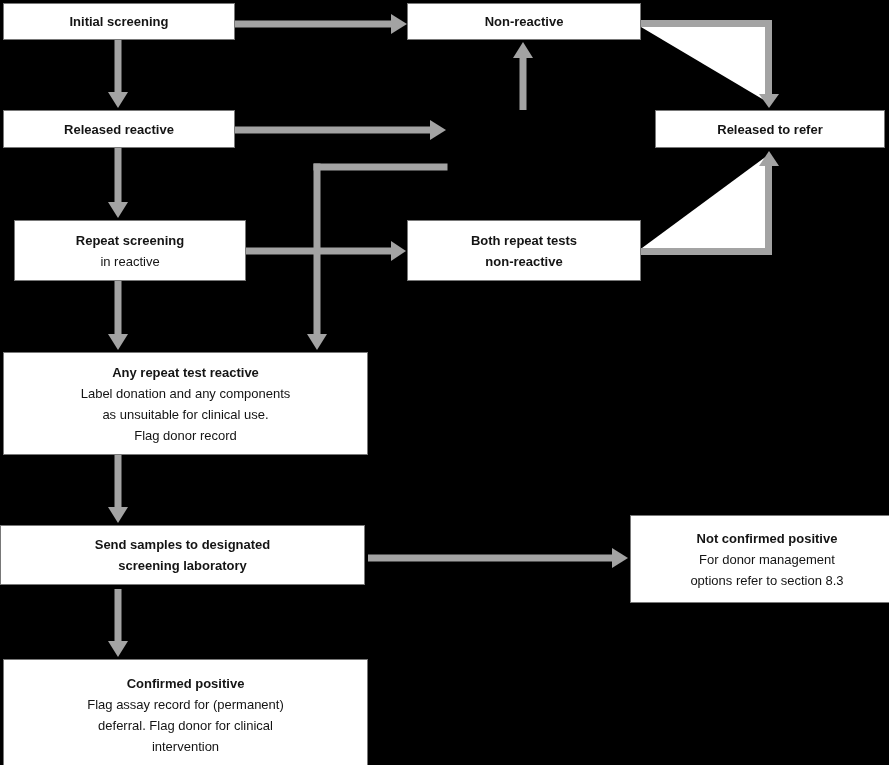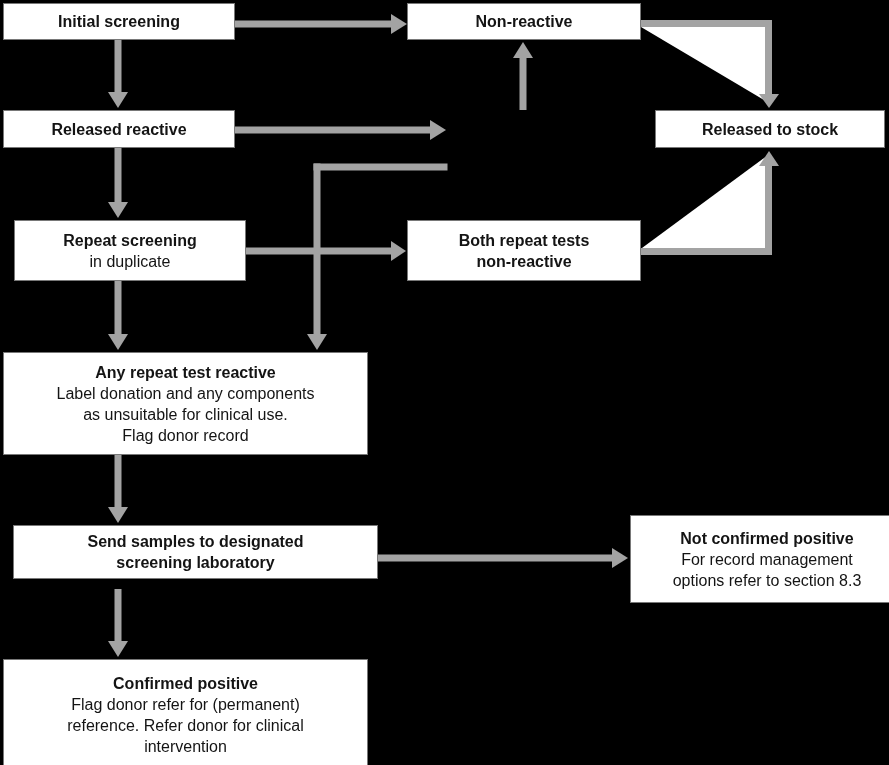--- a/index.html
+++ b/index.html
@@ -25,21 +25,21 @@
     background:var(--box_fill);
     border:1px solid var(--box_border);
     box-sizing:border-box;
     color:var(--text_color);
     display:flex;
     flex-direction:column;
     align-items:center;
     justify-content:center;
     text-align:center;
     z-index:2;
-    font-size:16px;
+    font-size:13px;
     line-height:21px;
   }
   .node .b{font-weight:bold;}
   .node .r{font-weight:normal;}
   .conn{fill:var(--arrow_color);}
   .tri{fill:var(--box_fill);}
 </style>
 </head>
 <body>
 
@@ -125,51 +125,51 @@
   <div class="node" style="left:407px;top:3px;width:234px;height:37px">
     <div class="b">Non-reactive</div>
   </div>
 
   <div class="node" style="left:3px;top:110px;width:232px;height:38px">
     <div class="b">Released reactive</div>
   </div>
 
 
   <div class="node" style="left:655px;top:110px;width:230px;height:38px">
-    <div class="b">Released to stock</div>
+    <div class="b">Released to refer</div>
   </div>
 
   <div class="node" style="left:14px;top:220px;width:232px;height:61px">
     <div class="b">Repeat screening</div>
-    <div class="r">in duplicate</div>
+    <div class="r">in reactive</div>
   </div>
 
   <div class="node" style="left:407px;top:220px;width:234px;height:61px">
     <div class="b">Both repeat tests</div>
     <div class="b">non-reactive</div>
   </div>
 
   <div class="node" style="left:3px;top:352px;width:365px;height:103px">
     <div class="b">Any repeat test reactive</div>
     <div class="r">Label donation and any components</div>
     <div class="r">as unsuitable for clinical use.</div>
     <div class="r">Flag donor record</div>
   </div>
 
-  <div class="node" style="left:13px;top:525px;width:365px;height:54px">
+  <div class="node" style="left:0;top:525px;width:365px;height:60px">
     <div class="b">Send samples to designated</div>
     <div class="b">screening laboratory</div>
   </div>
 
   <div class="node" style="left:630px;top:515px;width:274px;height:88px">
     <div class="b">Not confirmed positive</div>
-    <div class="r">For record management</div>
+    <div class="r">For donor management</div>
     <div class="r">options refer to section 8.3</div>
   </div>
 
   <div class="node" style="left:3px;top:659px;width:365px;height:112px">
     <div class="b">Confirmed positive</div>
-    <div class="r">Flag donor refer for (permanent)</div>
-    <div class="r">reference. Refer donor for clinical</div>
+    <div class="r">Flag assay record for (permanent)</div>
+    <div class="r">deferral. Flag donor for clinical</div>
     <div class="r">intervention</div>
   </div>
 
 </div>
 
 </body></html>

